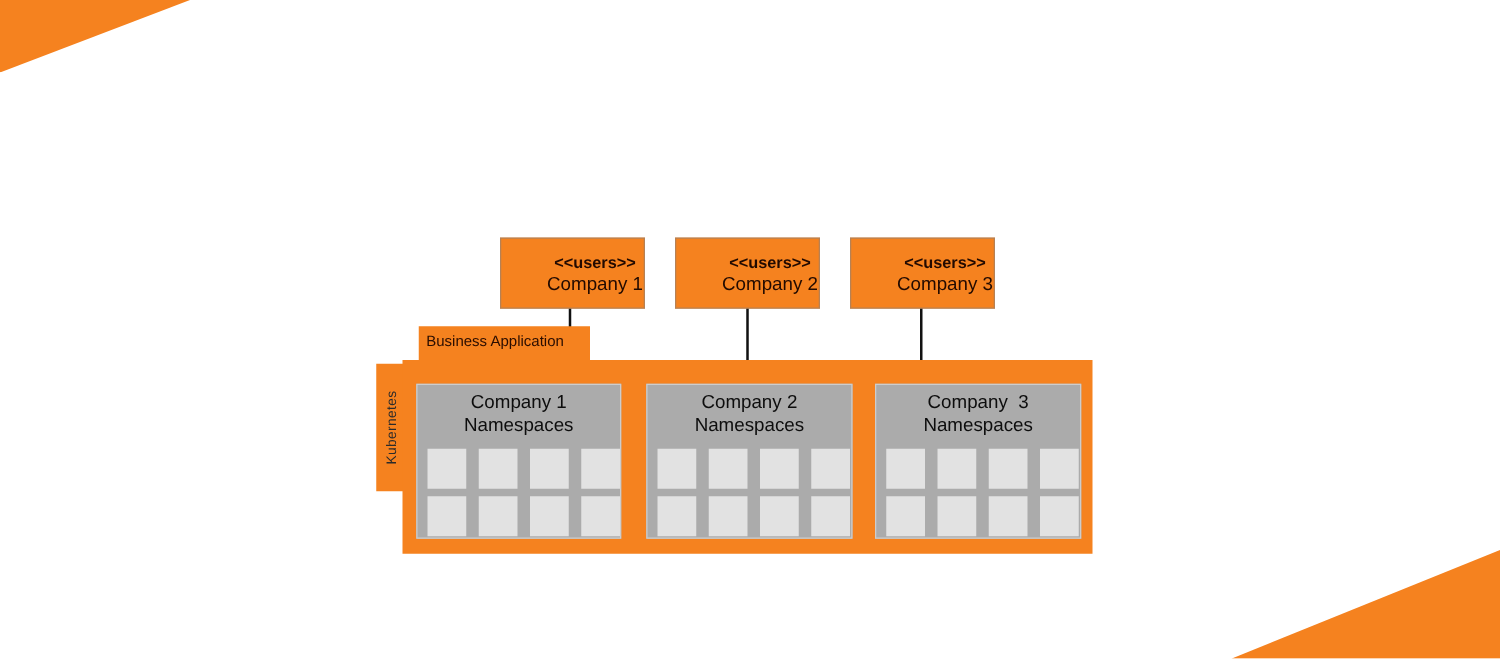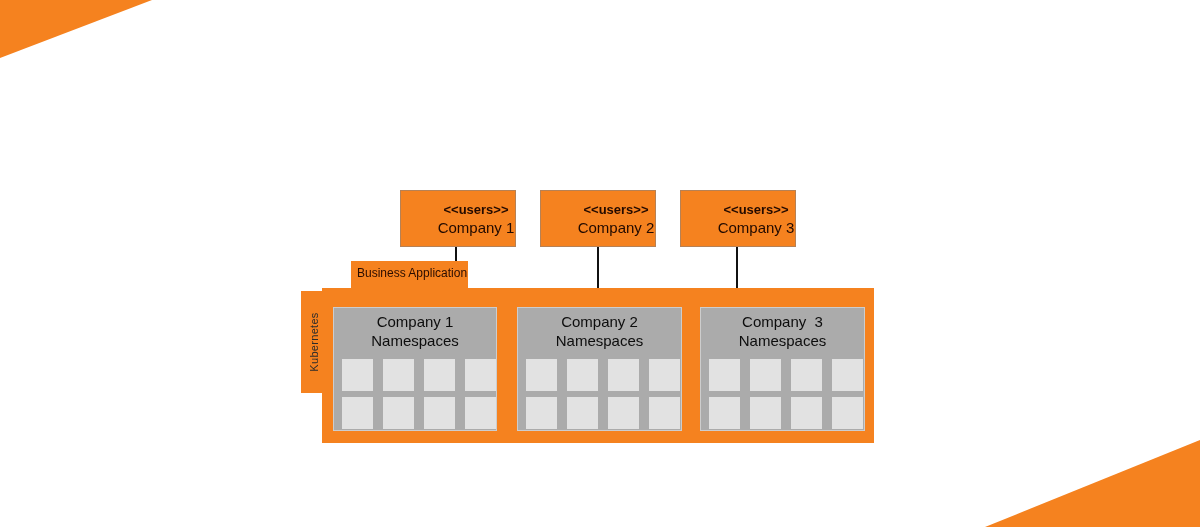--- a/index.html
+++ b/index.html
@@ -42,23 +42,23 @@
   }
   .arrow-head {
     position:absolute; top:296px; width:0; height:0;
     border-left:6px solid transparent; border-right:6px solid transparent;
     border-top:11px solid #111;
   }
   .a1l { left:455px; } .a2l { left:597px; } .a3l { left:736px; }
   .a1h { left:450px; } .a2h { left:592px; } .a3h { left:731px; }
   
   .ba-tab {
-    position:absolute; left:335px; top:261px; width:117px; height:30px;
+    position:absolute; left:335px; top:261px; width:137px; height:30px;
     background:#F5821F; color:#2A0D00; font-size:12px;
-    padding:5px 0 0 6px; white-space:nowrap;margin-left:16px;
+    padding:5px 0 0 6px; white-space:nowrap;
   }
   
   .k-strip {
     position:absolute; left:301px; top:291px; width:25px; height:102px;
     background:#F5821F; display:flex; align-items:center; justify-content:center;
     overflow:visible;
   }
   .k-label {
     transform:rotate(-90deg); white-space:nowrap;
     font-size:11px; color:#2b2b2b; letter-spacing:0.3px;

